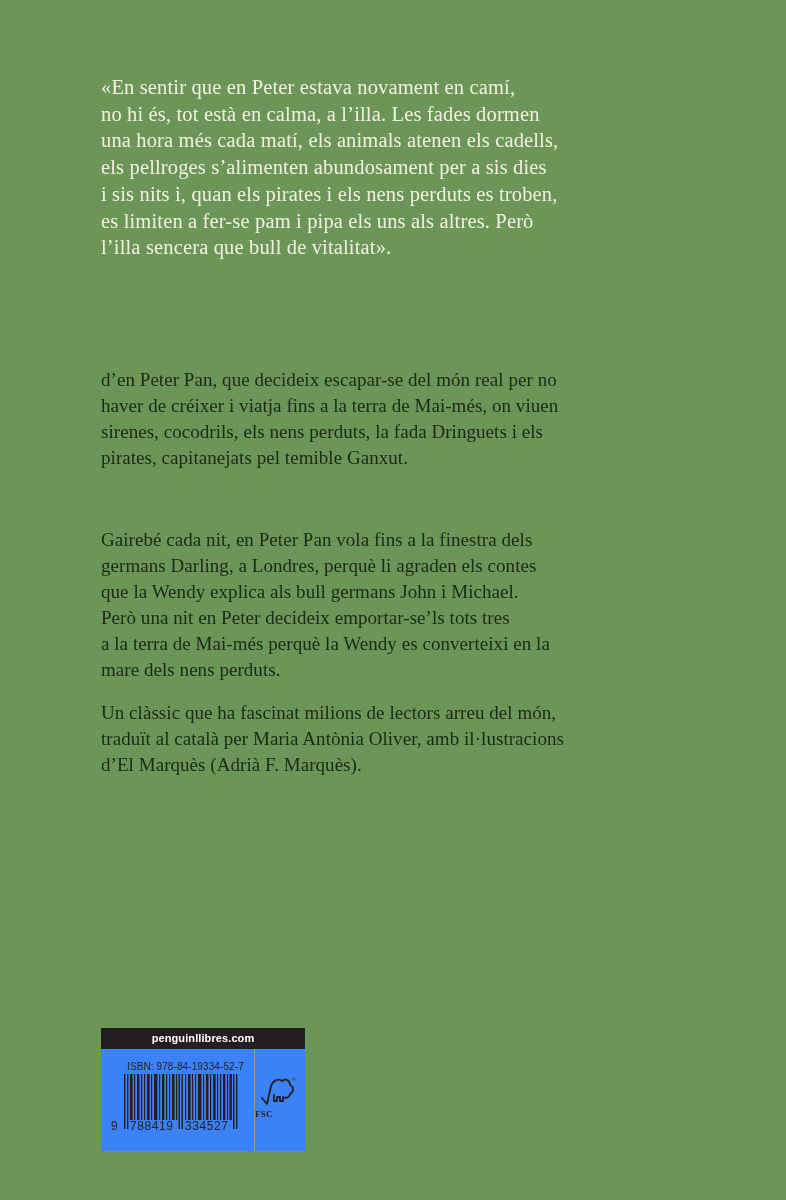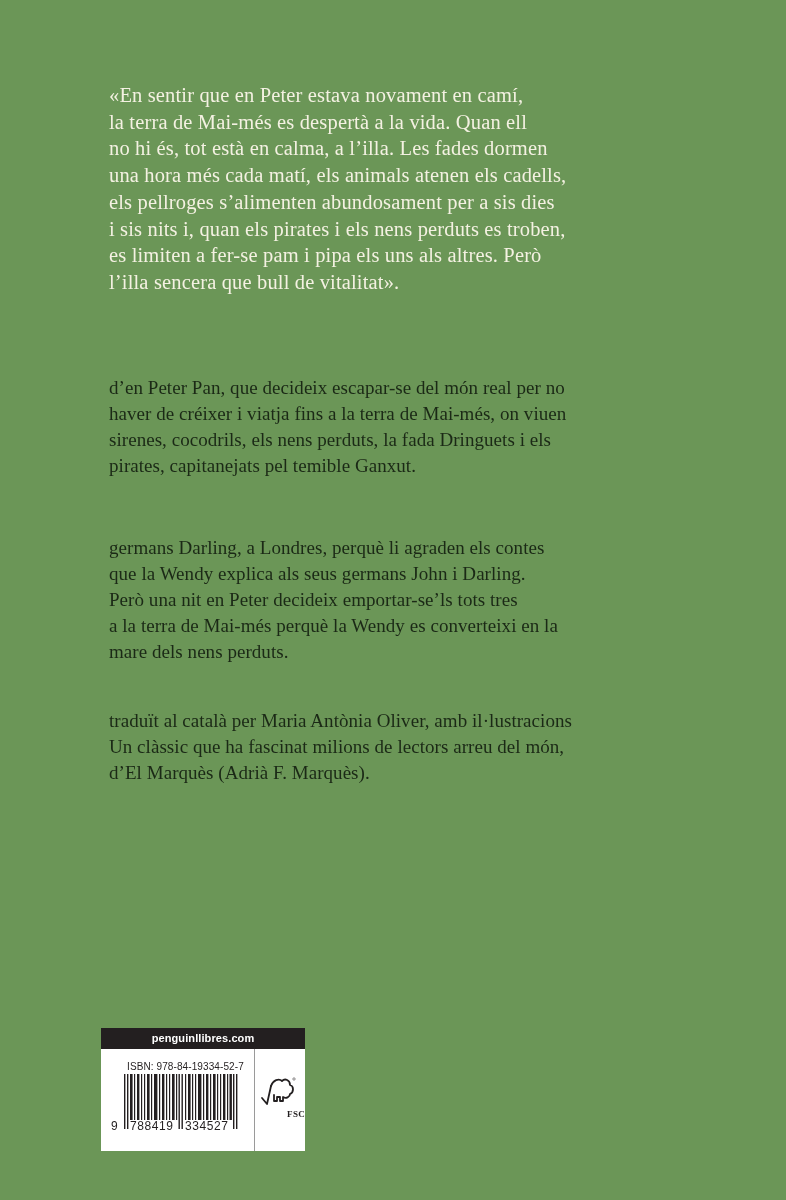--- a/index.html
+++ b/index.html
@@ -11,21 +11,21 @@
       height: 1200px;
       background: #6b9657;
       position: relative;
       overflow: hidden;
       font-family: "DejaVu Serif", "Liberation Serif", serif;
     }
     .text-block {
       position: absolute;
       left: 101px;
       width: 600px;
-      margin: 8px;
+      margin: 0;
     }
     .line {
       display: block;
       white-space: nowrap;
     }
     .quote {
       top: 74px;
       color: #f4f1e2;
       font-family: "Liberation Serif", serif;
       font-size: 20.5px;
@@ -43,21 +43,21 @@
     .para-2 { top: 527px; }
     .para-3 { top: 700px; }
 
     
     .barcode-box {
       position: absolute;
       left: 101px;
       top: 1028px;
       width: 204px;
       height: 123px;
-      background: #ffffff;
+      background: #3b82f6;
       box-sizing: border-box;
     }
     .barcode-header {
       position: absolute;
       left: 0; top: 0;
       width: 204px;
       height: 21px;
       background: #231f20;
       color: #ffffff;
       font-family: "Liberation Sans", sans-serif;
@@ -94,60 +94,60 @@
     .fsc-logo {
       position: absolute;
       left: 158px;
       top: 48px;
     }
     .fsc-text {
       position: absolute;
       left: 154px;
       top: 81px;
       width: 50px;
-      text-align: right;
+      text-align: left;
       font-family: "Liberation Serif", serif;
       font-weight: bold;
       font-size: 9px;
       color: #231f20;
       letter-spacing: 0.3px;
     }
   </style>
 </head>
 <body>
 
 <div class="text-block quote">
   <span class="line">«En sentir que en Peter estava novament en camí,</span>
-  <span class="line">la terra de Mai-més es despertà a la vida. Quan ell</span>
   <span class="line">no hi és, tot està en calma, a l’illa. Les fades dormen</span>
   <span class="line">una hora més cada matí, els animals atenen els cadells,</span>
   <span class="line">els pellroges s’alimenten abundosament per a sis dies</span>
   <span class="line">i sis nits i, quan els pirates i els nens perduts es troben,</span>
   <span class="line">es limiten a fer-se pam i pipa els uns als altres. Però</span>
   <span class="line">l’illa sencera que bull de vitalitat».</span>
 </div>
 
 <div class="text-block body-para para-1">
   <span class="line">d’en Peter Pan, que decideix escapar-se del món real per no</span>
   <span class="line">haver de créixer i viatja fins a la terra de Mai-més, on viuen</span>
   <span class="line">sirenes, cocodrils, els nens perduts, la fada Dringuets i els</span>
   <span class="line">pirates, capitanejats pel temible Ganxut.</span>
 </div>
 
 <div class="text-block body-para para-2">
+  <span class="line">Gairebé cada nit, en Peter Pan vola fins a la finestra dels</span>
   <span class="line">germans Darling, a Londres, perquè li agraden els contes</span>
-  <span class="line">que la Wendy explica als seus germans John i Darling.</span>
+  <span class="line">que la Wendy explica als bull germans John i Michael.</span>
   <span class="line">Però una nit en Peter decideix emportar-se’ls tots tres</span>
   <span class="line">a la terra de Mai-més perquè la Wendy es converteixi en la</span>
   <span class="line">mare dels nens perduts.</span>
 </div>
 
 <div class="text-block body-para para-3">
+  <span class="line">Un clàssic que ha fascinat milions de lectors arreu del món,</span>
   <span class="line">traduït al català per Maria Antònia Oliver, amb il·lustracions</span>
-  <span class="line">Un clàssic que ha fascinat milions de lectors arreu del món,</span>
   <span class="line">d’El Marquès (Adrià F. Marquès).</span>
 </div>
 
 <div class="barcode-box">
   <div class="barcode-header">penguinllibres.com</div>
   <div class="barcode-divider"></div>
   <div class="isbn-label">ISBN: 978-84-19334-52-7</div>
 
   <svg class="barcode-svg" width="153" height="62" viewBox="0 0 153 62">
     <g fill="#231f20">

